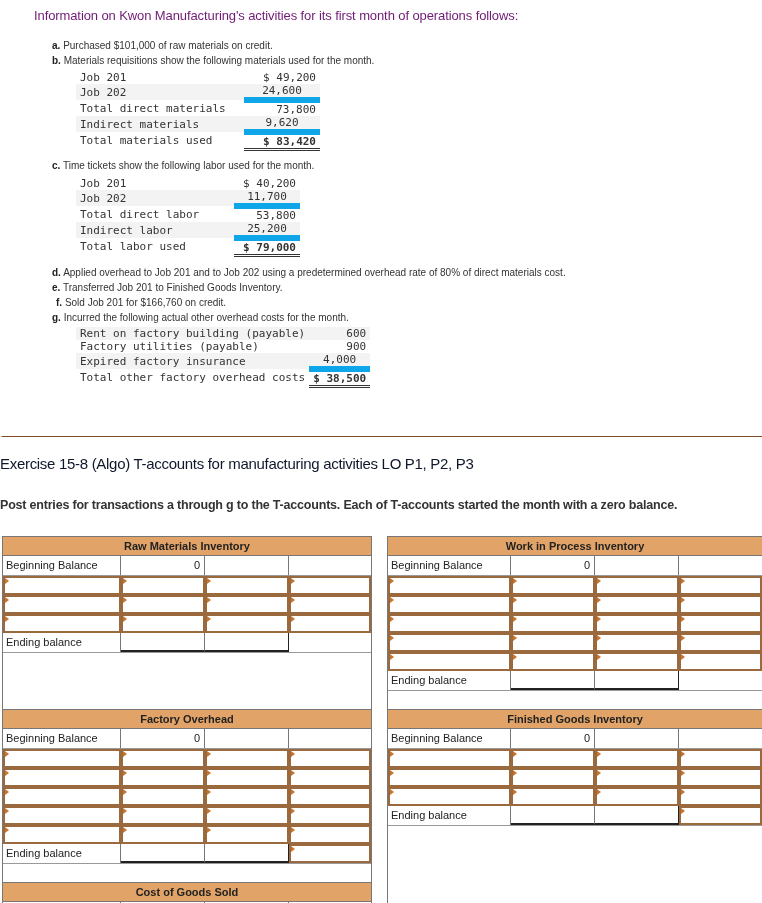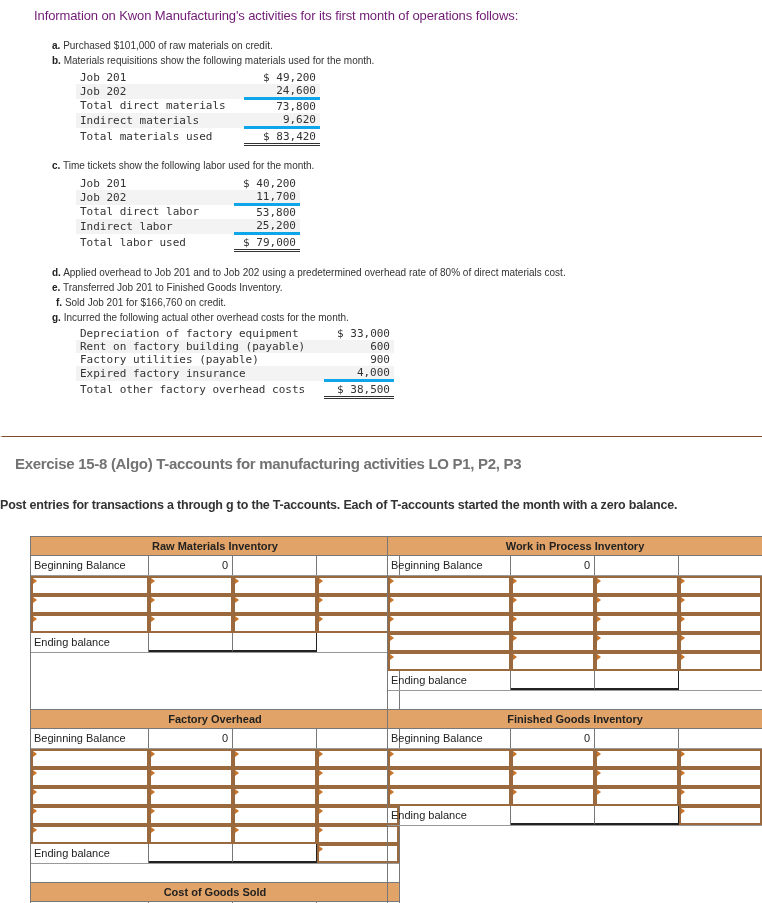--- a/index.html
+++ b/index.html
@@ -5,28 +5,28 @@
   html, body { margin: 0; padding: 0; background: #ffffff; }
   body { width: 762px; height: 903px; position: relative; overflow: hidden; font-family: "Liberation Sans", sans-serif; color: #222; }
   .intro { position: absolute; left: 34px; top: 8px; font-size: 13px; letter-spacing: -0.1px; color: #701a75; }
   .item { position: absolute; font-size: 10px; color: #333; white-space: nowrap; }
   .item b { color: #222; }
   .mono { font-family: "DejaVu Sans Mono", monospace; font-size: 11px; color: #333; }
   table.sched { position: absolute; border-collapse: collapse; }
   table.sched td { padding: 0 4px; height: 13px; line-height: 13px; }
   table.sched tr.shade td { background: #f3f3f3; }
   table.sched td.amt { text-align: right; }
-  table.sched td.ul { border-bottom: 3px solid #0ea5e9; }
-  table.sched td.dul { border-bottom: 3px double #333; }
+  table.sched td.ul { border-bottom: 6px solid #0ea5e9; text-align: center; }
+  table.sched td.dul { border-bottom: 3px double #333; font-weight: bold; }
   .rule { position: absolute; left: 0; top: 436px; width: 762px; height: 1px; background: #7a4a2a; border-left: 2px solid #bbb; border-top-left-radius: 4px; }
-  .ex-title { position: absolute; left: 0; top: 455px; font-size: 15px; font-weight: bold; color: #737373; letter-spacing: -0.3px; margin-left: 15px; }
+  .ex-title { position: absolute; left: 0; top: 455px; font-size: 15px; font-weight: normal; color: #0f172a; letter-spacing: -0.3px; }
   .ex-inst { position: absolute; left: 0; top: 498px; font-size: 12.5px; color: #333; letter-spacing: -0.2px; font-weight: bold; }
 
   .panel { position: absolute; top: 536px; bottom: 0; border-left: 1px solid #777; border-right: 1px solid #777; }
-  .panel.left { left: 2px; width: 368px; margin-left: 28px; }
+  .panel.left { left: 2px; width: 368px; }
   .panel.right { left: 387px; width: 374px; border-right: none; }
   .tacct { position: absolute; left: 0; right: 0; }
   .thead { height: 18px; background: #e1a367; border-top: 1px solid #777; border-bottom: 1px solid #777; text-align: center; font-size: 11px; font-weight: bold; line-height: 18px; color: #222; }
   .trow { height: 19px; display: flex; border-bottom: 1px solid #999; }
   .trow .c { box-sizing: border-box; height: 19px; position: relative; font-size: 11px; line-height: 19px; }
   .c1 { width: 118px; padding-left: 3px; border-right: 1px solid #777; }
   .c2 { width: 84px; border-right: 1px solid #777; text-align: right; padding-right: 4px; }
   .c3 { width: 84px; border-right: 1px solid #777; }
   .c4 { flex: 1; }
   .right .c1 { width: 123px; }
@@ -101,24 +101,20 @@
 </tbody>
   </table>
 
 <div class="item" style="left:52px;top:267px;"><b>d.</b> <span>Applied overhead to Job 201 and to Job 202 using a predetermined overhead rate of 80% of direct materials cost.</span></div>
 <div class="item" style="left:52px;top:282px;"><b>e.</b> <span>Transferred Job 201 to Finished Goods Inventory.</span></div>
 <div class="item" style="left:56px;top:297px;"><b>f.</b> <span>Sold Job 201 for $166,760 on credit.</span></div>
 <div class="item" style="left:52px;top:312px;"><b>g.</b> <span>Incurred the following actual other overhead costs for the month.</span></div>
 
 <table class="sched mono" style="left:76px;top:327px;">
   <tbody>
-      <tr>
-        <td style="width:240px">Depreciation of factory equipment</td>
-        <td class="amt" style="width:62px">$ 33,000</td>
-      </tr>
   <tr class="shade">
         <td>Rent on factory building (payable)</td>
         <td class="amt">600</td>
       </tr>
   <tr>
         <td>Factory utilities (payable)</td>
         <td class="amt">900</td>
       </tr>
   <tr class="shade">
         <td>Expired factory insurance</td>

